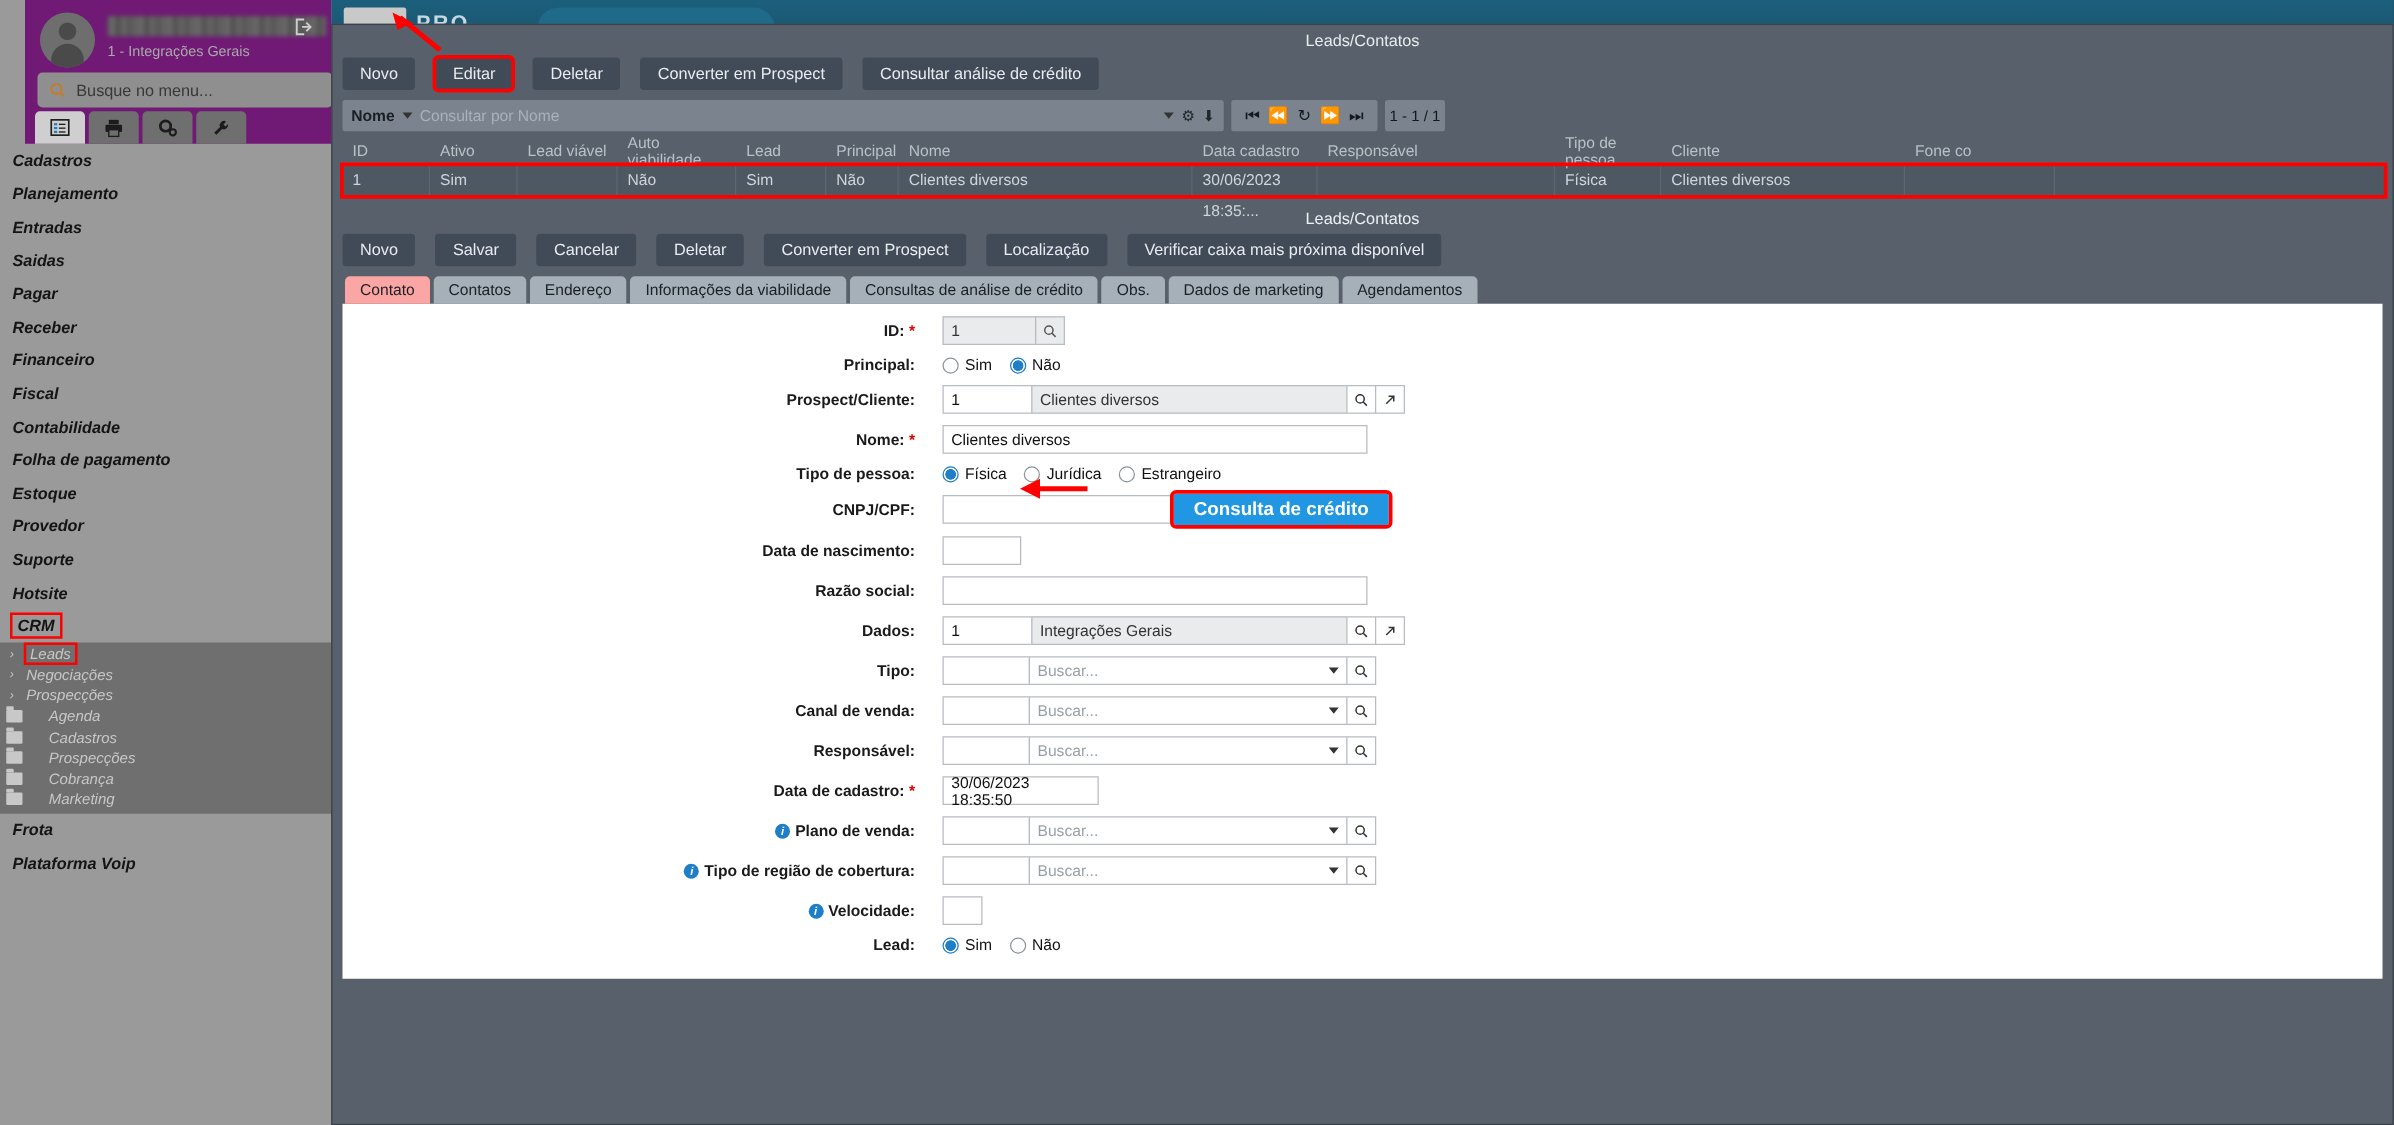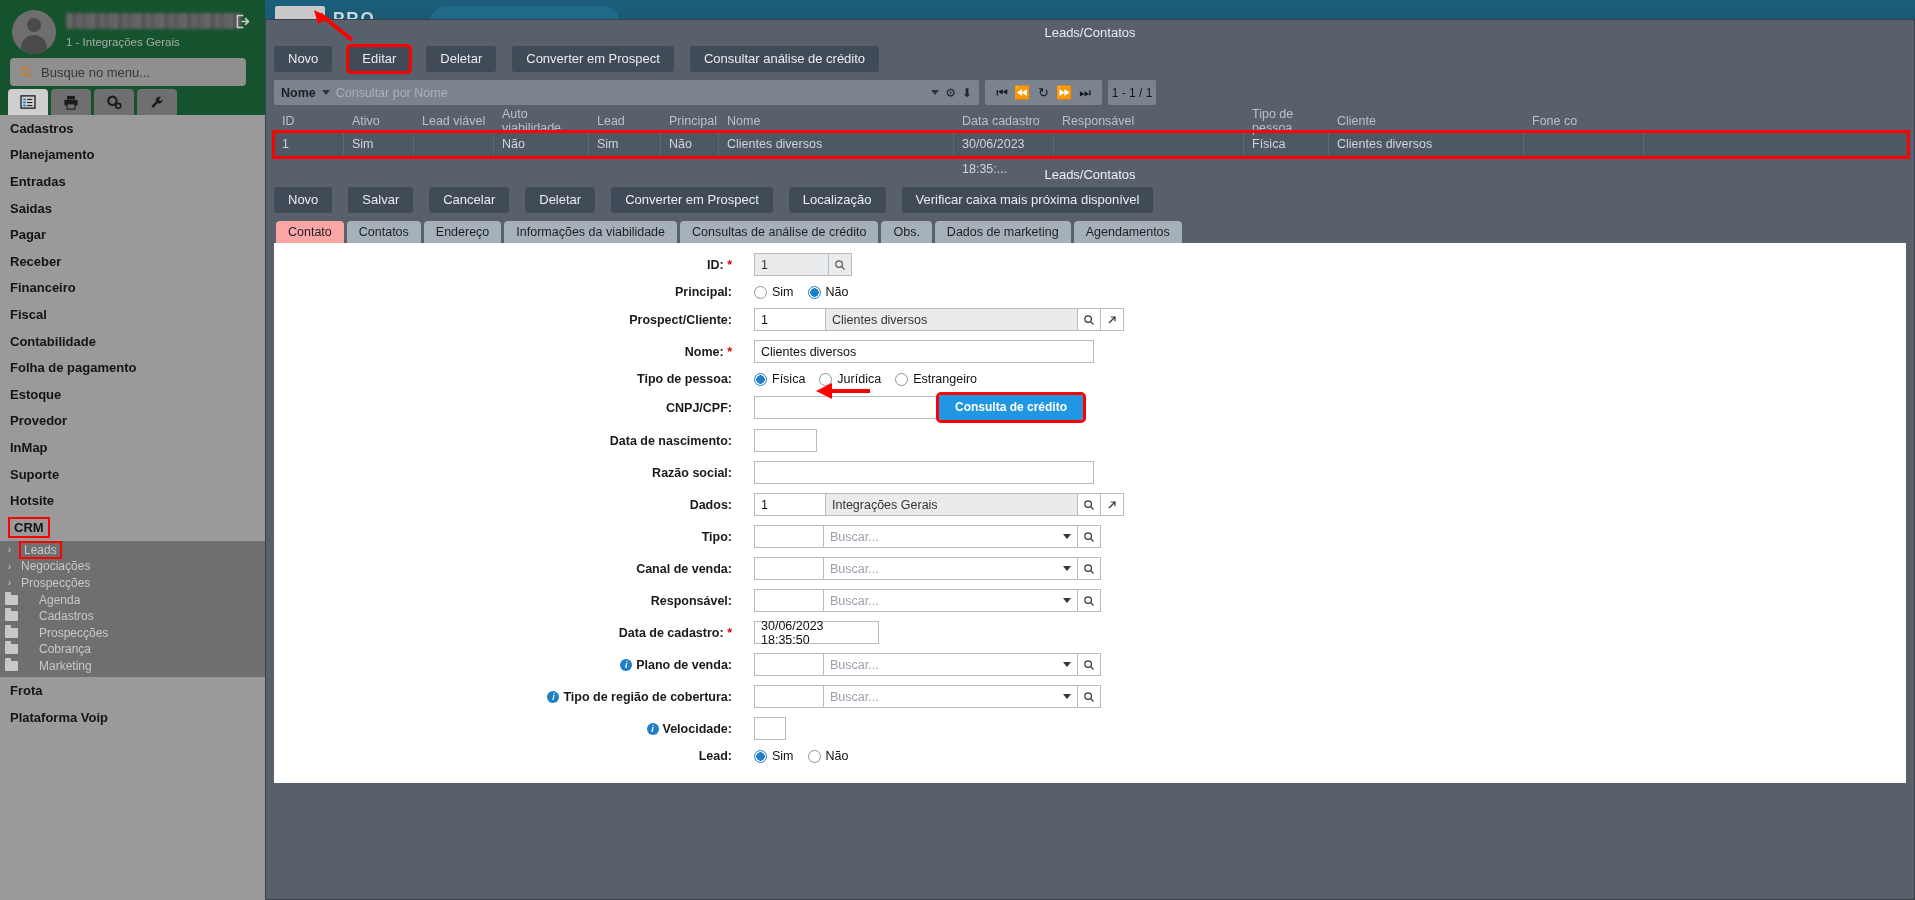--- a/index.html
+++ b/index.html
@@ -8,21 +8,21 @@
     font-family: "Liberation Sans", sans-serif;
     background: #2b2b2b; overflow: hidden;
   }
   body { position: relative; }
 
   
   #sidebar {
     position: absolute; left: 0; top: 0; width: 265px; height: 900px;
     background: #9a9a9a; overflow: hidden;
   }
-  .sb-top { background: #14532d; height: 115px; position: relative; padding: 10px 12px 0 12px; }
+  .sb-top { background: #701a75; height: 115px; position: relative; padding: 10px 12px 0 12px; margin-left: 20px; }
   .sb-user { display: flex; align-items: flex-start; gap: 10px; }
   .avatar {
     width: 44px; height: 44px; border-radius: 50%; background: #6e6e6e;
     flex: 0 0 44px; position: relative; overflow: hidden;
   }
   .avatar::before {
     content: ""; position: absolute; left: 50%; top: 8px; width: 14px; height: 14px;
     border-radius: 50%; background: #4a4a4a; transform: translateX(-50%);
   }
   .avatar::after {
@@ -44,21 +44,21 @@
     background: #8f8f8f; border-radius: 4px; display: flex; align-items: center; padding: 0 9px; gap: 8px;
   }
   .sb-search svg { flex: 0 0 14px; }
   .sb-search span { font-size: 13px; color: #383838; }
   .sb-tabs { position: absolute; left: 8px; bottom: 0; display: flex; gap: 3px; }
   .sb-tab {
     width: 40px; height: 26px; background: #6f6f6f; border-radius: 4px 4px 0 0;
     display: flex; align-items: center; justify-content: center; color: #1c1c1c;
   }
   .sb-tab.active { background: #cfcfcf; }
-  .sb-menu { position: absolute; top: 115px; left: 0; right: 0; bottom: 0; }
+  .sb-menu { position: absolute; top: 115px; left: 0; right: 0; bottom: 0; font-style: italic; }
   .mi {
     height: 26.6px; display: flex; align-items: center; padding-left: 10px;
     font-size: 13px; font-weight: bold; color: #141414; cursor: pointer;
   }
   .mi.highlight-red { position: relative; }
   .mi.highlight-red .mi-lbl {
     outline: 2px solid #ff0000; padding: 1px 4px; display: inline-block;
   }
   .submenu { background: #6f6f6f; padding: 1px 0 3px 0; }
   .smi {
@@ -170,21 +170,21 @@
   .ibtn {
     width: 24px; height: 23px; border: 1px solid #b7bcc1; background: #fff;
     display: flex; align-items: center; justify-content: center; cursor: pointer; color: #333;
     margin-left: -1px;
   }
   .radio-wrap { display: flex; align-items: center; gap: 14px; }
   .rad { display: flex; align-items: center; gap: 5px; font-size: 12.5px; color: #111; cursor: pointer; }
   .circ { width: 13px; height: 13px; border-radius: 50%; border: 1.5px solid #8d949b; background: #fff; }
   .circ.on { border: 1.5px solid #1e7ec8; background: radial-gradient(circle, #1e7ec8 0 4px, #fff 4.5px 100%); }
   .credit-btn {
-    background: #2196e3; color: #fff; font-size: 12px; font-weight: bold; height: 25px;
+    background: #2196e3; color: #fff; font-size: 15px; font-weight: bold; height: 25px;
     line-height: 25px; padding: 0 16px; border-radius: 2px; cursor: pointer;
     outline: 3px solid #ff0000; outline-offset: 0px;
   }
   .caret { width: 0; height: 0; border-left: 4px solid transparent; border-right: 4px solid transparent; border-top: 5px solid #333; }
 
   
   .arrow { position: absolute; pointer-events: none; }
 </style>
 </head>
 <body>
@@ -282,23 +282,20 @@
         <span class="mi-lbl">Contabilidade</span>
       </div>
     <div class="mi">
         <span class="mi-lbl">Folha de pagamento</span>
       </div>
     <div class="mi">
         <span class="mi-lbl">Estoque</span>
       </div>
     <div class="mi">
         <span class="mi-lbl">Provedor</span>
-      </div>
-    <div class="mi">
-        <span class="mi-lbl">InMap</span>
       </div>
     <div class="mi">
         <span class="mi-lbl">Suporte</span>
       </div>
     <div class="mi">
         <span class="mi-lbl">Hotsite</span>
       </div>
     <div class="mi highlight-red">
         <span class="mi-lbl">CRM</span>
       </div>

